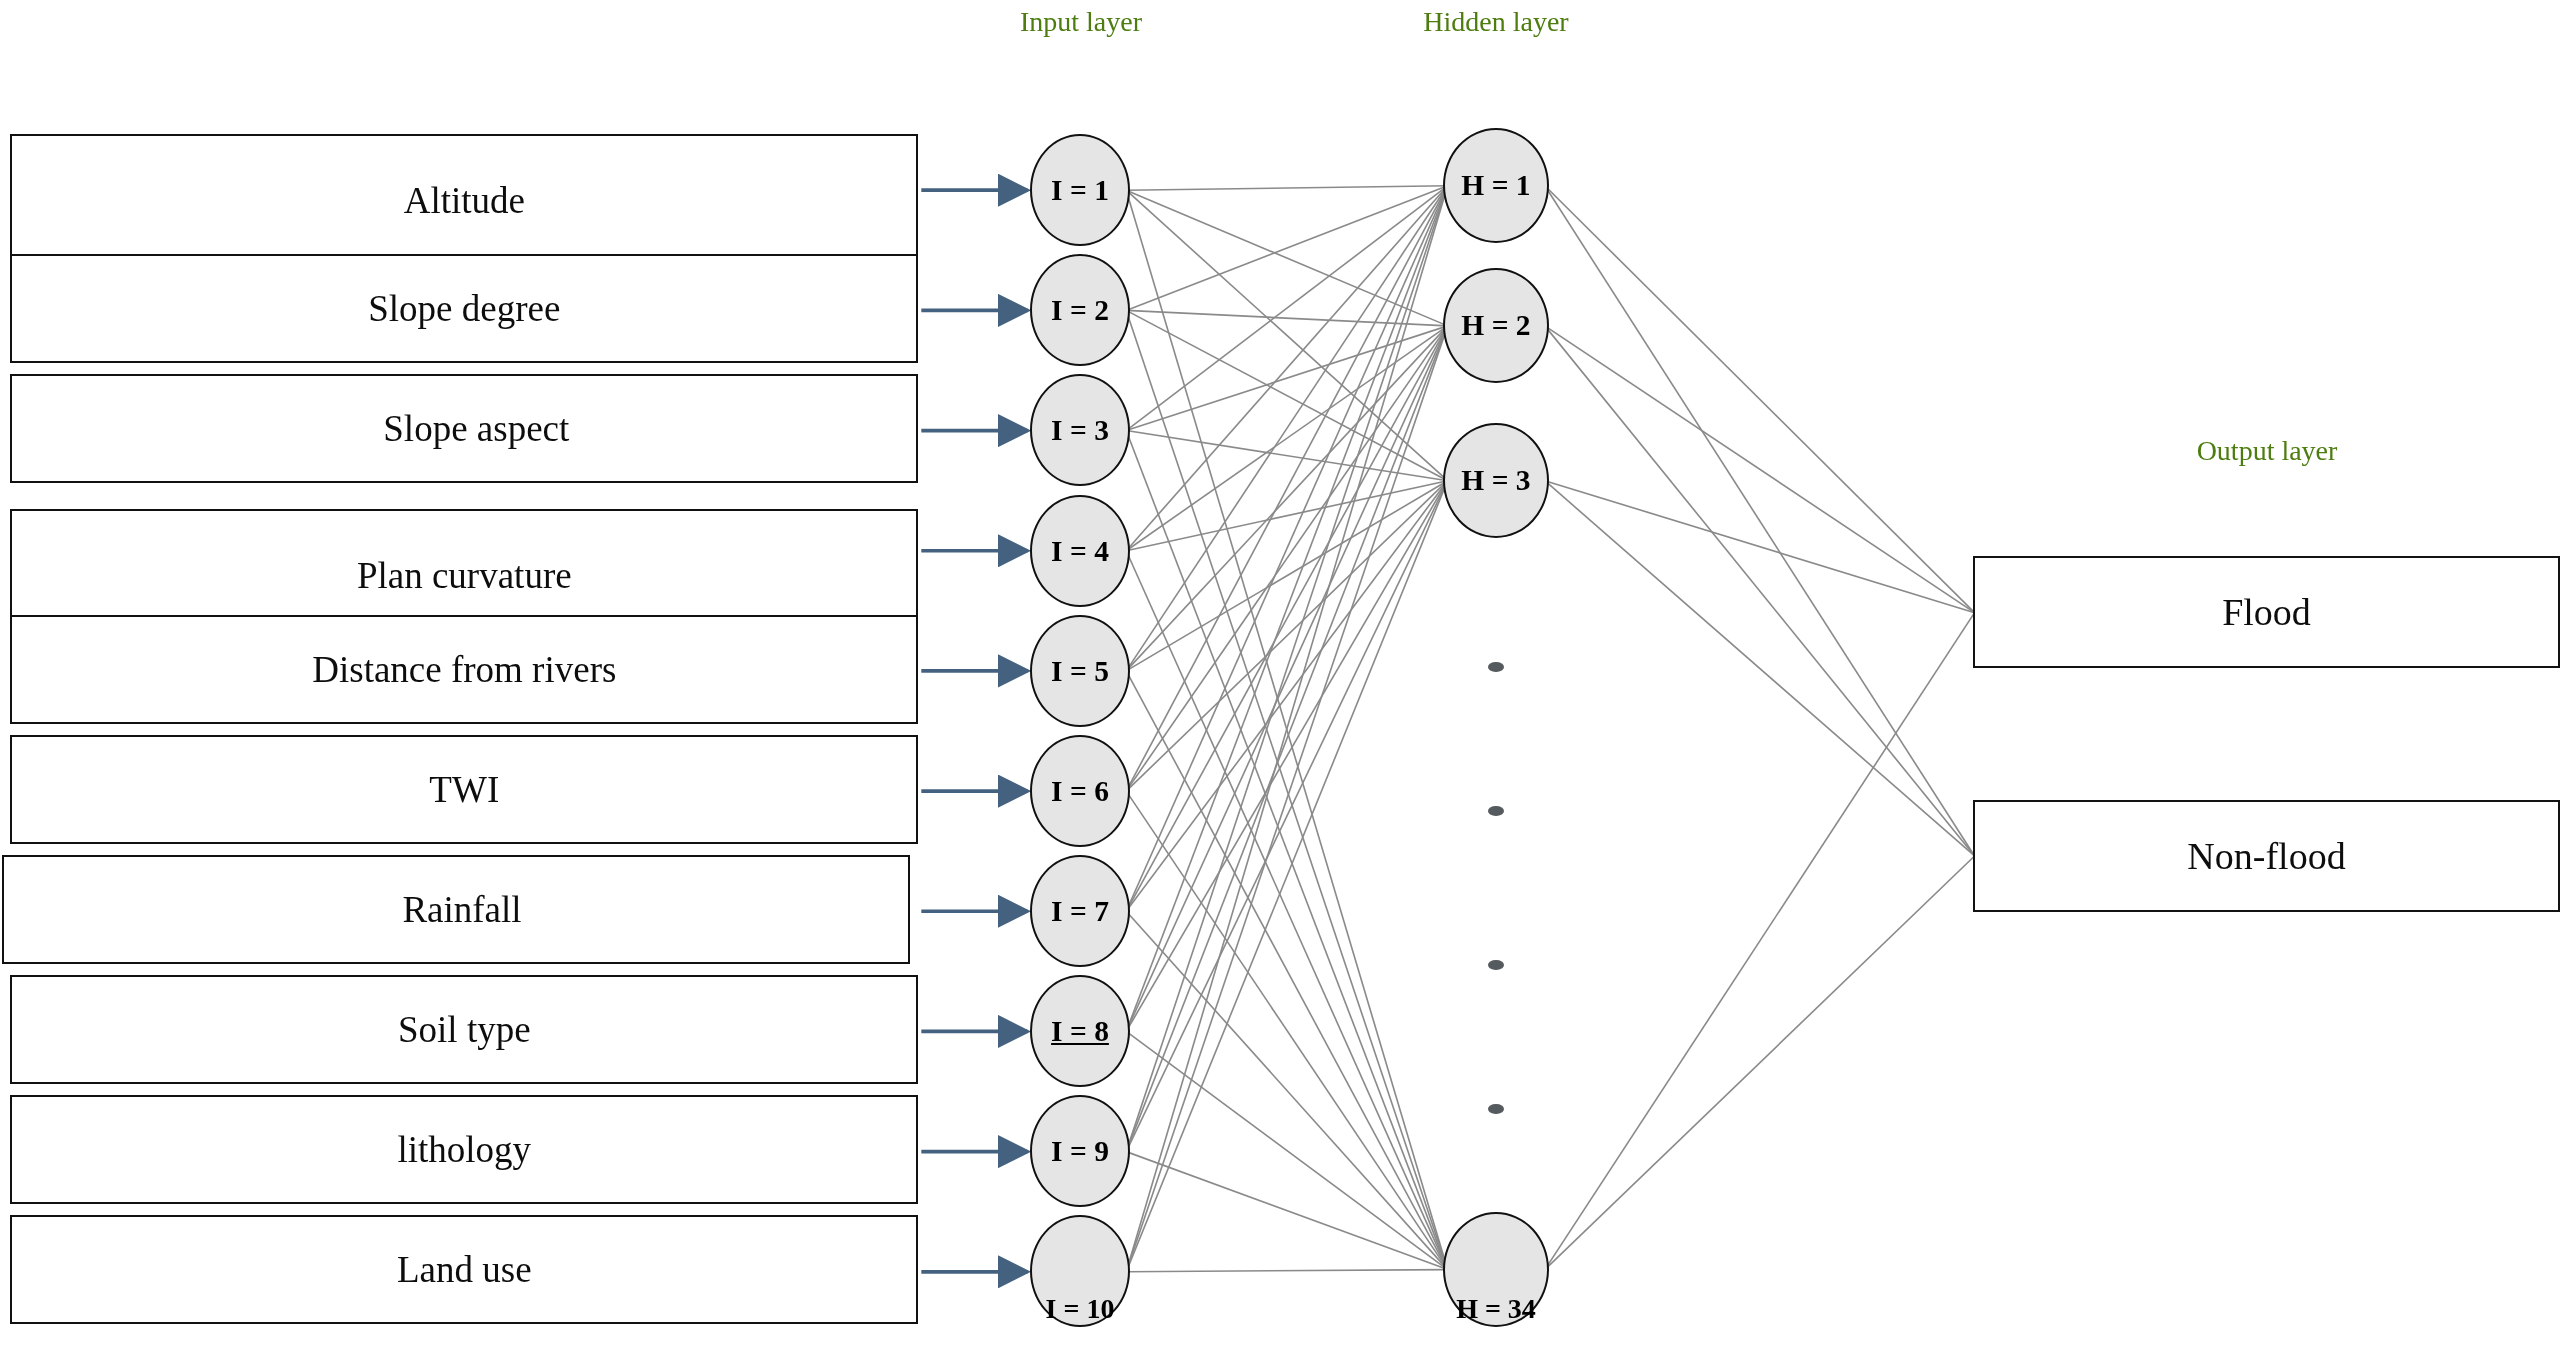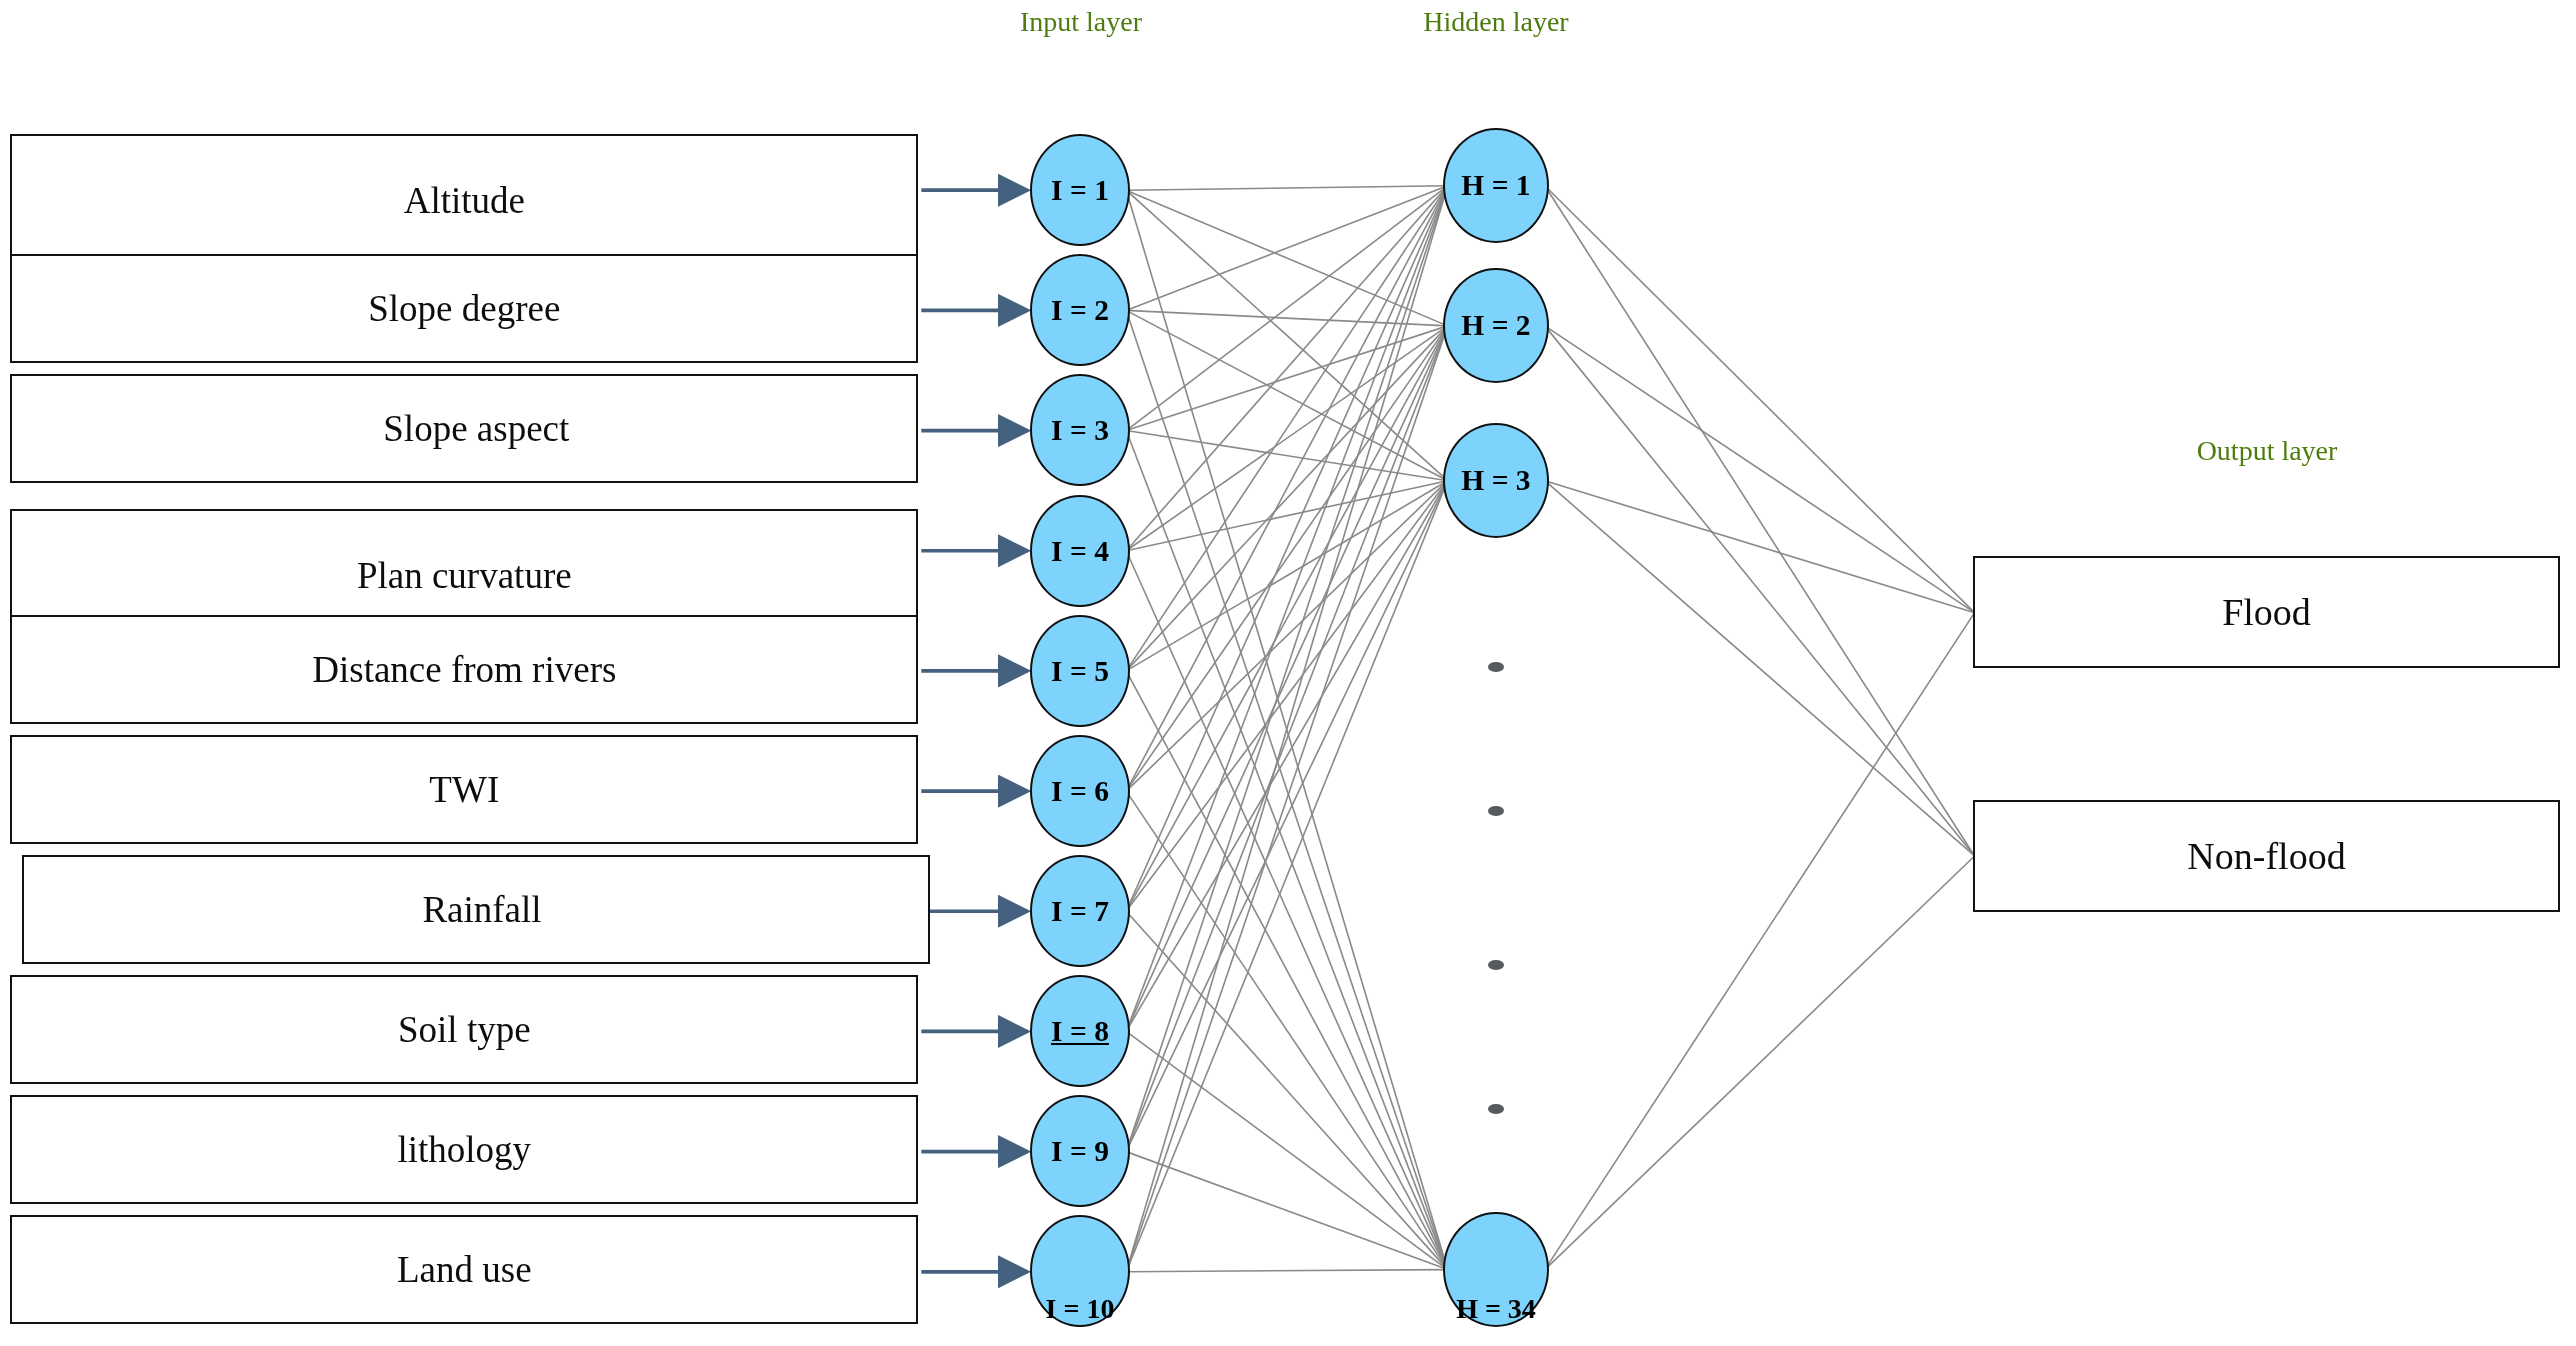--- a/index.html
+++ b/index.html
@@ -52,21 +52,21 @@
     justify-content: center;
     font-size: 38px;
     color: #0d0d0d;
     line-height: 1;
   }
   .node {
     position: absolute;
     box-sizing: border-box;
     border: 2.2px solid #111111;
     border-radius: 50%;
-    background: #7dd3fc;
+    background: #e5e5e5;
     display: flex;
     align-items: center;
     justify-content: center;
     font-size: 29.5px;
     font-weight: bold;
     color: #000000;
     white-space: nowrap;
     font-family: "Liberation Serif", "DejaVu Serif", serif;
   }
   .node.wide { font-size: 28px; align-items: flex-end; }
@@ -165,21 +165,21 @@
       </div>
       <div class="feature-box" style="left: 10.3px; top: 509px; width: 908px; height: 133px;">
         <span>Plan curvature</span>
       </div>
       <div class="feature-box" style="left: 10.3px; top: 615px; width: 908px; height: 109px;">
         <span>Distance from rivers</span>
       </div>
       <div class="feature-box" style="left: 10.3px; top: 735px; width: 908px; height: 109px;">
         <span>TWI</span>
       </div>
-      <div class="feature-box" style="left: 22px; top: 855px; width: 908px; height: 109px; padding-left: 12px;">
+      <div class="feature-box" style="left: 2px; top: 855px; width: 908px; height: 109px; padding-left: 12px;">
         <span>Rainfall</span>
       </div>
       <div class="feature-box" style="left: 10.3px; top: 975px; width: 908px; height: 109px;">
         <span>Soil type</span>
       </div>
       <div class="feature-box" style="left: 10.3px; top: 1095px; width: 908px; height: 109px;">
         <span>lithology</span>
       </div>
       <div class="feature-box" style="left: 10.3px; top: 1215px; width: 908px; height: 109px;">
         <span>Land use</span>

